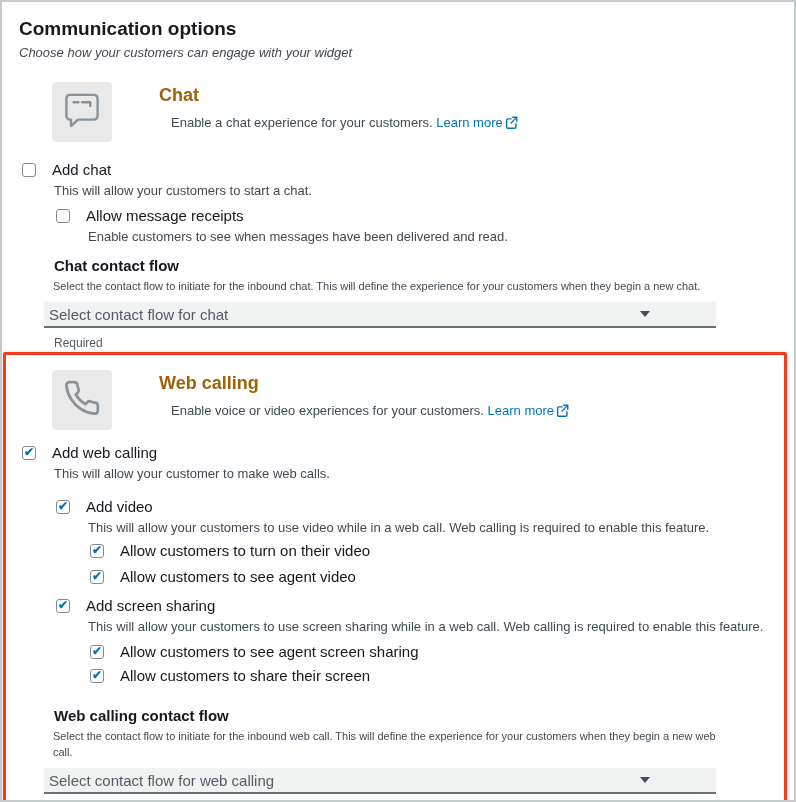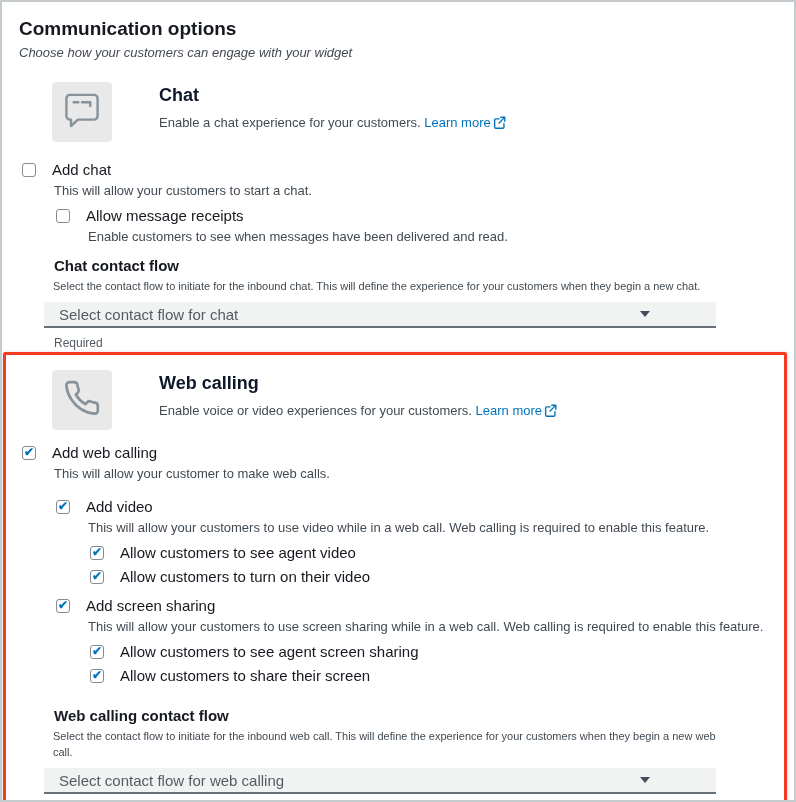--- a/index.html
+++ b/index.html
@@ -15,22 +15,22 @@
   }
   .page-title { margin:16px 0 0 17px; font-size:19px; font-weight:700; color:#16191f; }
   .page-subtitle { margin:5px 0 0 17px; font-size:13px; color:#434a52; line-height:16px;font-style:italic; }
 
   .section-header { display:flex; margin:21px 0 0 50px; }
   .icon-box {
     width:60px; height:60px; background:#e9e9e9; border-radius:4px;
     display:flex; align-items:center; justify-content:center; flex:none;
   }
   .section-header-text { margin-left:47px; padding-top:3px; }
-  .section-heading { margin:0; font-size:18px; font-weight:600; color:#0f172a; }
-  .section-desc { margin:9px 0 0; font-size:13px; color:#414a52; line-height:16px; }
+  .section-heading { margin:0; font-size:18px; font-weight:600; color:#a16207; }
+  .section-desc { margin:9px 12px 0; font-size:13px; color:#414a52; line-height:16px; }
   .learn-more { color:#0073bb; text-decoration:none; white-space:nowrap; }
   .ext-icon { vertical-align:-2px; margin-left:2px; }
 
   .cb-row { display:flex; align-items:center; gap:16px; }
   .checkbox {
     width:14px; height:14px; border:1px solid #848b91; border-radius:3px;
     background:#fff; position:relative; flex:none; cursor:pointer;
   }
   .checkbox.checked::after {
     content:"\2714"; color:#0073bb; font-size:12px; font-weight:700;
@@ -43,21 +43,21 @@
   .desc-l1 { margin:4px 0 0 52px; }
   .l2 { margin-left:54px; margin-top:8px; }
   .desc-l2 { margin:4px 0 0 86px; }
   .l3 { margin-left:88px; }
 
   .contact-flow { margin:12px 0 0 42px; width:672px; }
   .cf-heading { margin:0 0 0 10px; font-size:15px; font-weight:700; color:#16191f; }
   .cf-desc { margin:4px 0 0 9px; font-size:11px; color:#414a52; line-height:16px; }
   .select {
     margin-top:8px; height:26px; background:#f1f2f2; border-bottom:2px solid #687078;
-    display:flex; align-items:center; padding-left:15px; position:relative;
+    display:flex; align-items:center; padding-left:5px; position:relative;
     font-size:15px; color:#545b64; cursor:pointer;
   }
   .arrow-down {
     position:absolute; right:66px; top:9px; width:0; height:0;
     border-left:5px solid transparent; border-right:5px solid transparent;
     border-top:6px solid #414d5c;
   }
   .required { margin:8px 0 0 10px; font-size:12px; color:#545b64; }
 
   .highlight-wrap {
@@ -162,27 +162,27 @@
         <span class="cb-label">Add web calling</span>
       </div>
       <p class="cb-desc desc-l1">This will allow your customer to make web calls.</p>
 
       <div class="cb-row l2 mt-video">
         <span class="checkbox checked"></span>
         <span class="cb-label">Add video</span>
       </div>
       <p class="cb-desc desc-l2">This will allow your customers to use video while in a web call. Web calling is required to enable this feature.</p>
 
+      <div class="cb-row l3 sub-next">
+        <span class="checkbox checked"></span>
+        <span class="cb-label">Allow customers to turn on their video</span>
+      </div>
       <div class="cb-row l3 sub-first">
         <span class="checkbox checked"></span>
         <span class="cb-label">Allow customers to see agent video</span>
-      </div>
-      <div class="cb-row l3 sub-next">
-        <span class="checkbox checked"></span>
-        <span class="cb-label">Allow customers to turn on their video</span>
       </div>
 
       <div class="cb-row l2 mt-ss">
         <span class="checkbox checked"></span>
         <span class="cb-label">Add screen sharing</span>
       </div>
       <p class="cb-desc desc-l2">This will allow your customers to use screen sharing while in a web call. Web calling is required to enable this feature.</p>
 
       <div class="cb-row l3 sub-first">
         <span class="checkbox checked"></span>

